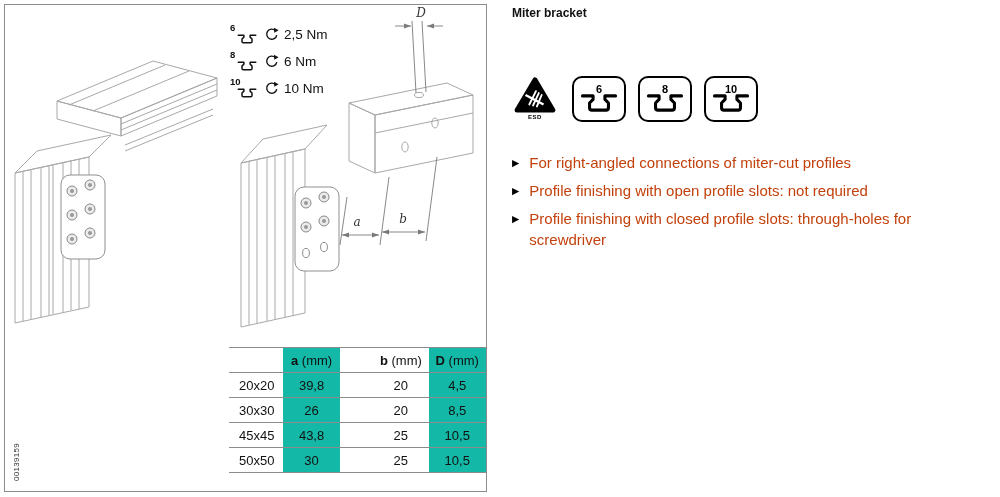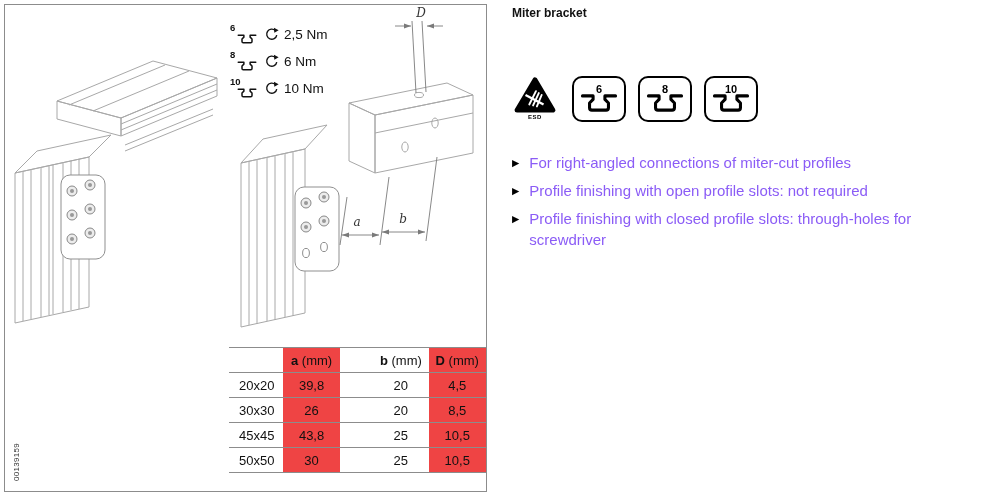--- a/index.html
+++ b/index.html
@@ -29,21 +29,21 @@
   }
   .dim-table th,.dim-table td{
     padding:4px 6px;height:16px;font-weight:normal;text-align:center;white-space:nowrap;
   }
   .dim-table thead tr{border-top:1px solid #8c8c8c;}
   .dim-table tr{border-bottom:1px solid #8c8c8c;}
   .dim-table .c0{width:46px;text-align:left;padding-left:10px;}
   .dim-table .ca{width:58px;}
   .dim-table .cb{width:48px;padding-left:39px;}
   .dim-table .cd{width:52px;}
-  .dim-table .shade{background:#ef4444;}
+  .dim-table .shade{background:#14b8a6;}
   .dim-table b{font-weight:bold;}
 
   .img-id{
     position:absolute;left:7px;top:476px;font-size:8px;color:#333;
     transform:rotate(-90deg);transform-origin:0 0;letter-spacing:0.3px;white-space:nowrap;
   }
 
   
   .content{position:absolute;left:512px;top:6px;width:472px;}
   .page-title{font-size:12px;font-weight:bold;margin:0;color:#111;}
@@ -57,21 +57,21 @@
   }
   .pbtn .pnum{
     position:absolute;left:0;right:0;top:5px;text-align:center;
     font-size:11px;font-weight:bold;color:#000;
   }
   .pbtn svg{position:absolute;left:50%;transform:translateX(-50%);top:12px;}
 
   .bullets{margin-top:24px;}
   .bullet{display:flex;gap:10px;margin:0 0 7px 0;}
   .bullet-marker{flex:0 0 auto;font-size:9.5px;line-height:21px;color:#000;}
-  .bullet-text{font-size:15px;line-height:21px;color:#8b5cf6;}
+  .bullet-text{font-size:15px;line-height:21px;color:#c2410c;}
 </style>
 </head>
 <body>
 
 <div class="figure-panel">
 
   <svg class="drawing" viewBox="0 0 481 486">
 
     <g stroke="#a8a8a8" fill="none" stroke-width="1">
       <polygon points="52,96 148,56 212,73 116,113"></polygon>

